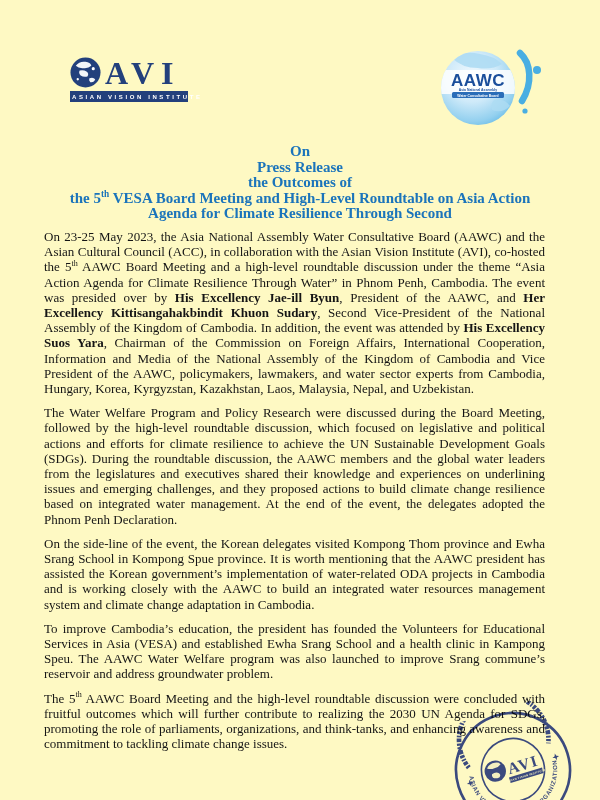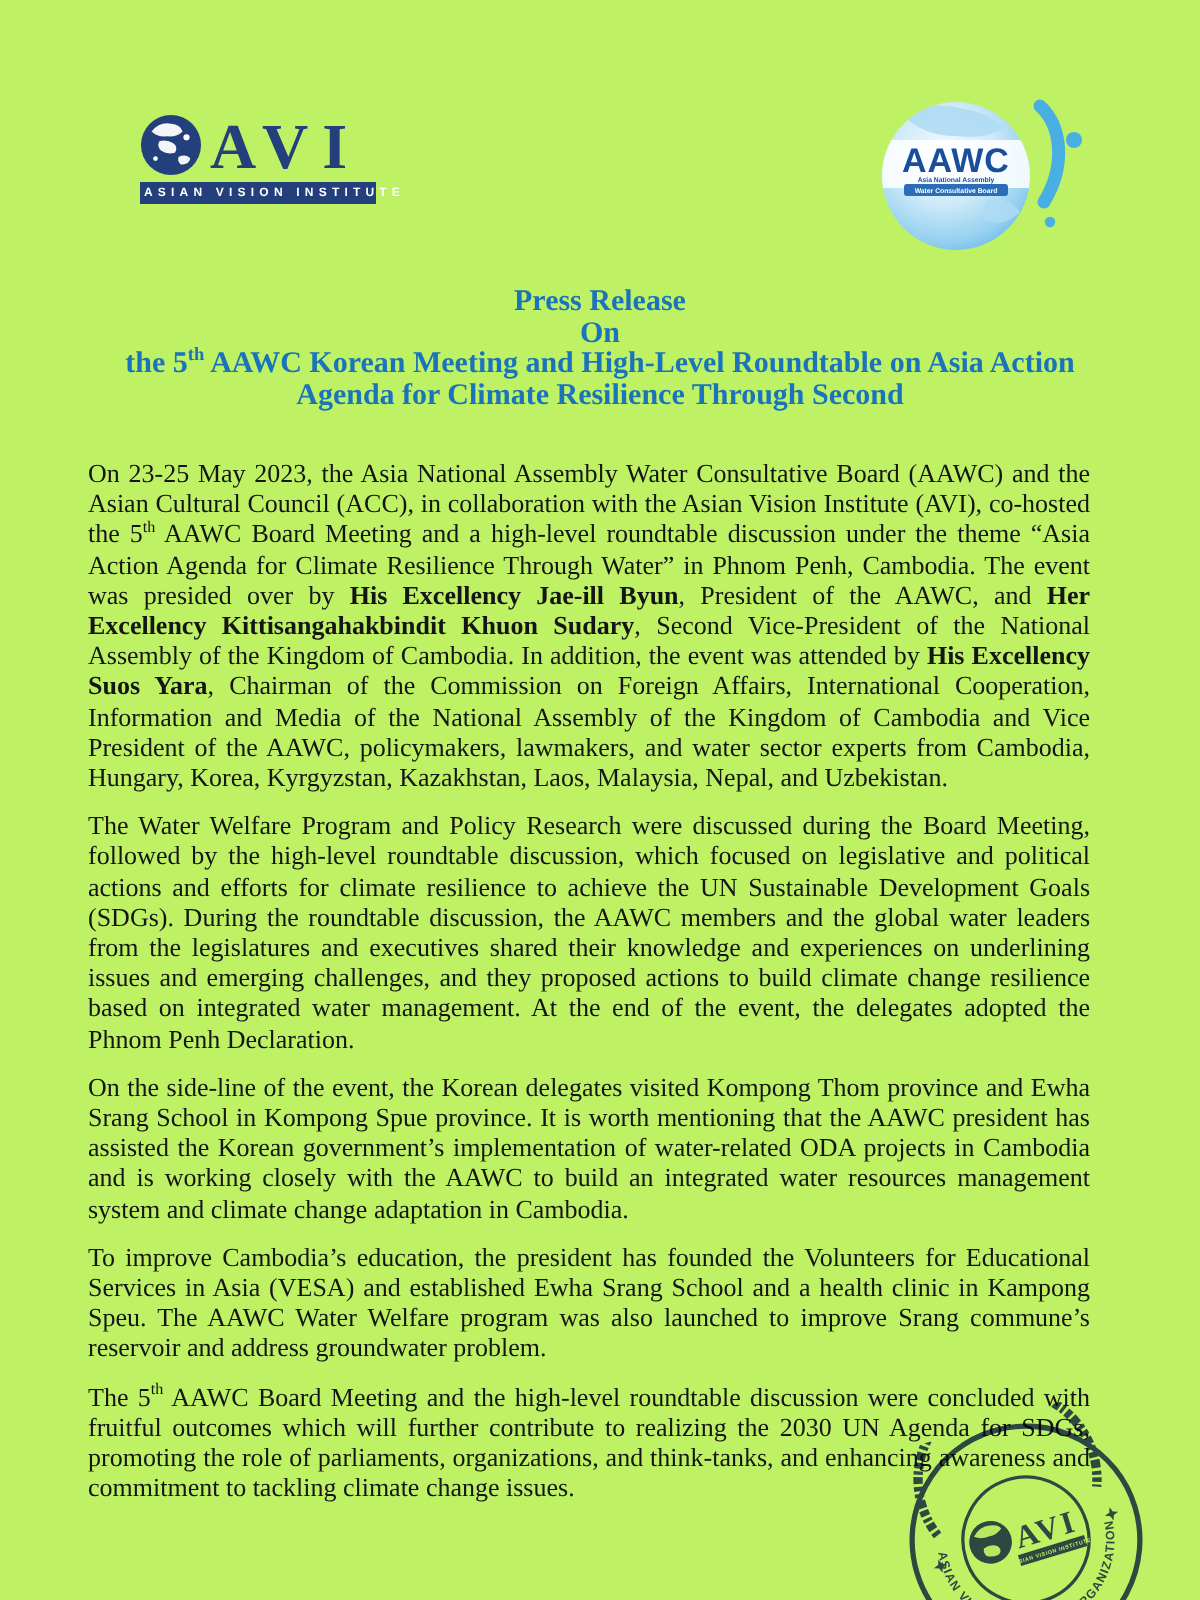--- a/index.html
+++ b/index.html
@@ -1,18 +1,18 @@
 <!DOCTYPE html>
 <html><head>
 <meta charset="utf-8">
 <style>
   html,body { margin:0; padding:0; background:#e8e8e8; }
   .page {
     position:relative; width:600px; height:800px; margin:0 auto;
-    background:#bef264; overflow:hidden;
+    background:#fef9c3; overflow:hidden;
     font-family:"Liberation Serif","DejaVu Serif",serif;
     color:#151515;
   }
 
   
   .avi-logo { position:absolute; left:70px; top:56px; width:118px; }
   .avi-top { display:flex; align-items:center; gap:4px; height:33px; }
   .avi-acronym {
     font-family:"Liberation Serif",serif; font-weight:600; font-size:32px;
     letter-spacing:7px; color:#23407c; line-height:30px; white-space:nowrap;
@@ -92,23 +92,24 @@
       <text x="46" y="38" text-anchor="middle" font-family="Liberation Sans, sans-serif" font-weight="bold" font-size="17" fill="#1a4e9b" letter-spacing="0.5">AAWC</text>
       <text x="46" y="42.8" text-anchor="middle" font-family="Liberation Sans, sans-serif" font-size="3.4" font-weight="bold" fill="#1a4e9b">Asia National Assembly</text>
       <text x="46" y="48.6" text-anchor="middle" font-family="Liberation Sans, sans-serif" font-size="3.4" font-weight="bold" fill="#ffffff">Water Consultative Board</text>
       <path d="M88 5 C 99 15, 101 35, 90 53" stroke="#49aee2" stroke-width="6.5" fill="none" stroke-linecap="round"></path>
       <circle cx="105" cy="22" r="4" fill="#49aee2"></circle>
       <circle cx="93" cy="63" r="2.6" fill="#49aee2"></circle>
     </svg>
   </div>
 
   <div class="title">
+      <div><span>On</span></div>
       <div><span>Press Release</span></div>
-      <div><span>On</span></div>
-      <div><span>the 5</span><span class="sup">th</span><span> AAWC Korean Meeting and High-Level Roundtable on Asia Action</span></div>
+      <div><span>the Outcomes of</span></div>
+      <div><span>the 5</span><span class="sup">th</span><span> VESA Board Meeting and High-Level Roundtable on Asia Action</span></div>
       <div><span>Agenda for Climate Resilience Through Second</span></div>
     </div>
 
   <div class="body-text">
       <p><span>On 23-25 May 2023, the Asia National Assembly Water Consultative Board (AAWC) and the Asian Cultural Council (ACC), in collaboration with the Asian Vision Institute (AVI), co-hosted the 5</span><span class="sup">th</span><span> AAWC Board Meeting and a high-level roundtable discussion under the theme “Asia Action Agenda for Climate Resilience Through Water” in Phnom Penh, Cambodia. The event was presided over by </span><span class="b">His Excellency Jae-ill Byun</span><span>, President of the AAWC, and </span><span class="b">Her Excellency Kittisangahakbindit Khuon Sudary</span><span>, Second Vice-President of the National Assembly of the Kingdom of Cambodia. In addition, the event was attended by </span><span class="b">His Excellency Suos Yara</span><span>, Chairman of the Commission on Foreign Affairs, International Cooperation, Information and Media of the National Assembly of the Kingdom of Cambodia and Vice President of the AAWC, policymakers, lawmakers, and water sector experts from Cambodia, Hungary, Korea, Kyrgyzstan, Kazakhstan, Laos, Malaysia, Nepal, and Uzbekistan.</span></p>
       <p><span>The Water Welfare Program and Policy Research were discussed during the Board Meeting, followed by the high-level roundtable discussion, which focused on legislative and political actions and efforts for climate resilience to achieve the UN Sustainable Development Goals (SDGs). During the roundtable discussion, the AAWC members and the global water leaders from the legislatures and executives shared their knowledge and experiences on underlining issues and emerging challenges, and they proposed actions to build climate change resilience based on integrated water management. At the end of the event, the delegates adopted the Phnom Penh Declaration.</span></p>
       <p><span>On the side-line of the event, the Korean delegates visited Kompong Thom province and Ewha Srang School in Kompong Spue province. It is worth mentioning that the AAWC president has assisted the Korean government’s implementation of water-related ODA projects in Cambodia and is working closely with the AAWC to build an integrated water resources management system and climate change adaptation in Cambodia.</span></p>
       <p><span>To improve Cambodia’s education, the president has founded the Volunteers for Educational Services in Asia (VESA) and established Ewha Srang School and a health clinic in Kampong Speu. The AAWC Water Welfare program was also launched to improve Srang commune’s reservoir and address groundwater problem.</span></p>
       <p><span>The 5</span><span class="sup">th</span><span> AAWC Board Meeting and the high-level roundtable discussion were concluded with fruitful outcomes which will further contribute to realizing the 2030 UN Agenda for SDGs, promoting the role of parliaments, organizations, and think-tanks, and enhancing awareness and commitment to tackling climate change issues.</span></p>
     </div>

